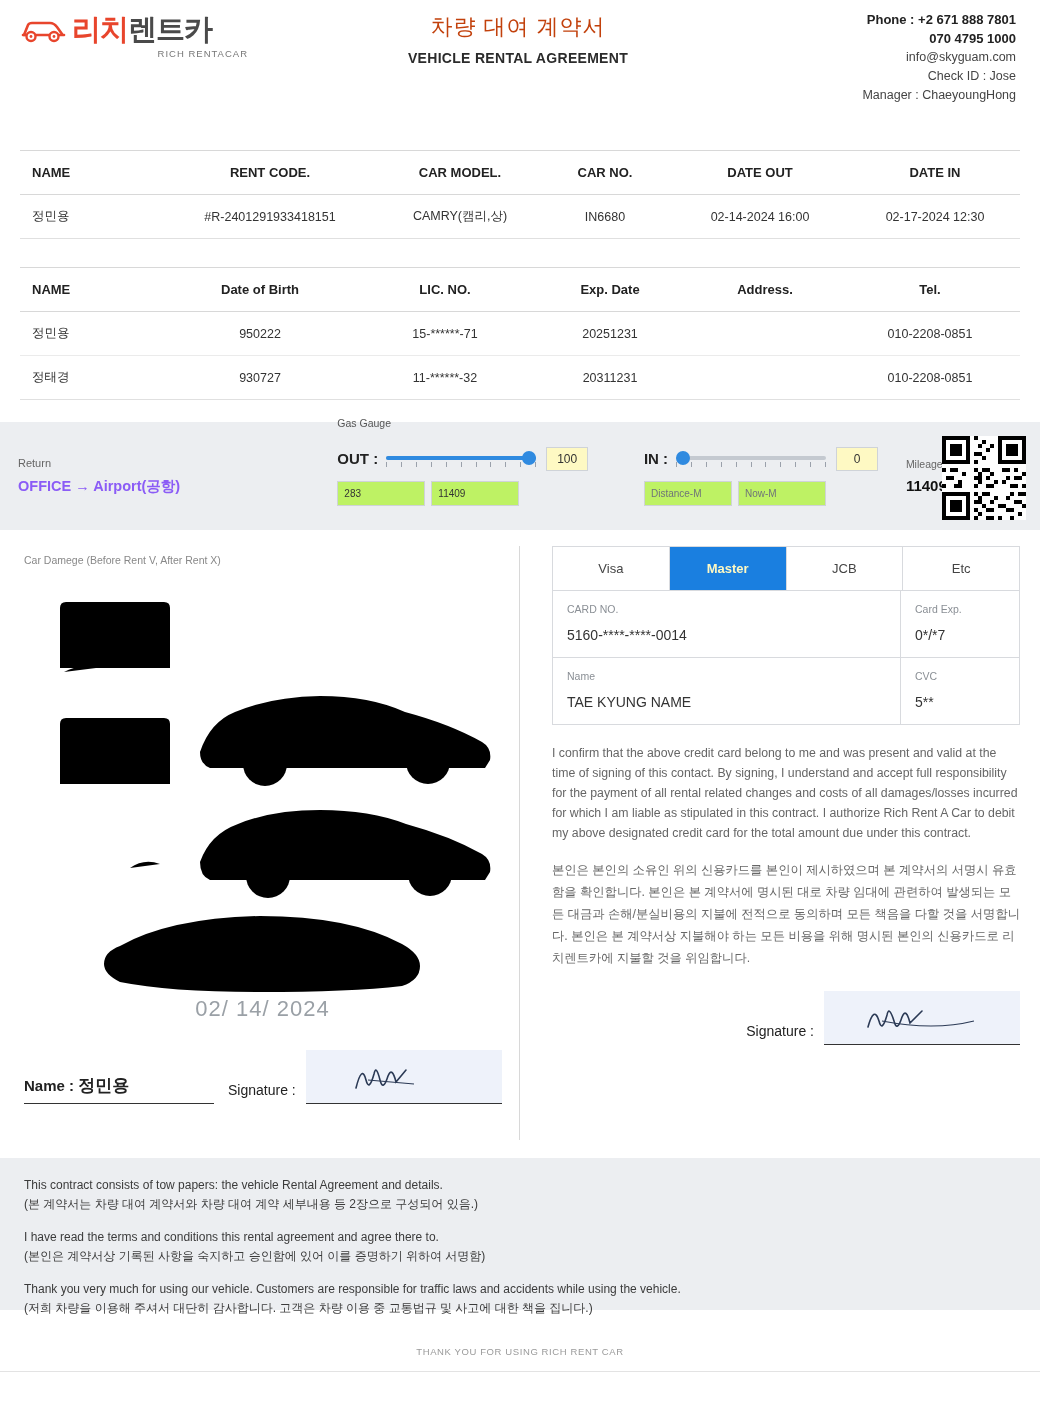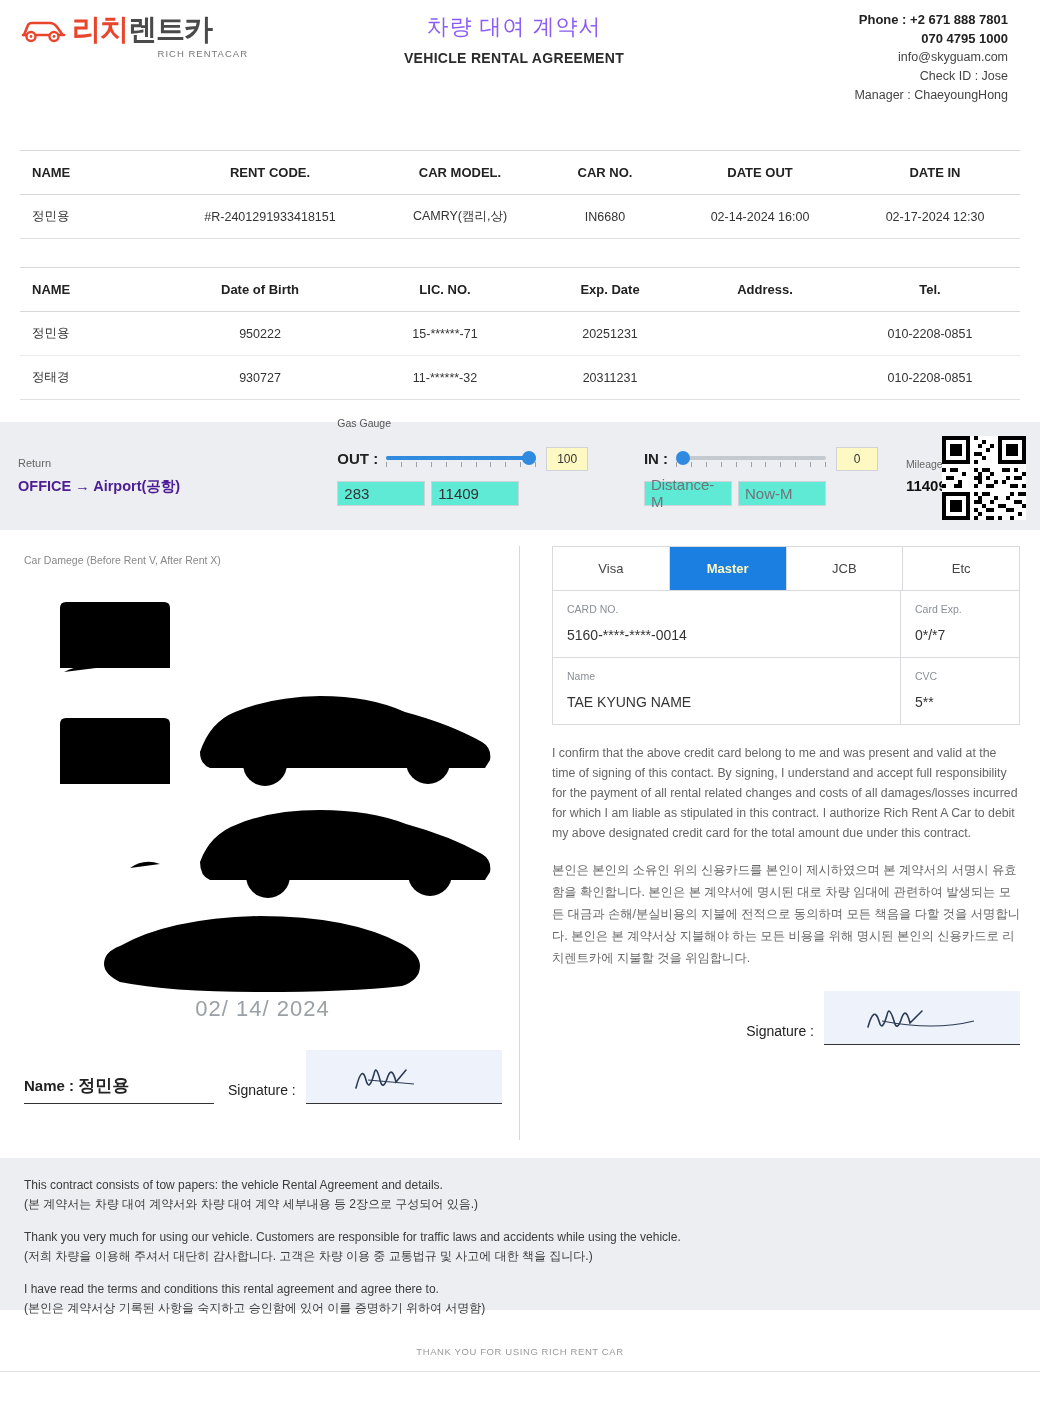--- a/index.html
+++ b/index.html
@@ -11,21 +11,21 @@
     font-family: "Liberation Sans", sans-serif;
     color: #333;
     position: relative;
     overflow: hidden;
   }
 
   
   .header {
     display: flex;
     align-items: flex-start;
-    padding: 8px 32px 0 20px;
+    padding: 8px 24px 0 20px;
     height: 120px;
   }
   .logo {
     width: 230px;
     flex: 0 0 230px;
     padding-top: 2px;
   }
   .logo-row { display: flex; align-items: center; }
   .logo-car {
     width: 48px; height: 30px; position: relative; margin-right: 4px;
@@ -37,21 +37,21 @@
   .logo-rich { color: #e8452c; }
   .logo-rent { color: #4a4a4a; }
   .logo-sub {
     font-size: 9.5px; color: #777; letter-spacing: 1px; text-align: right;
     margin-top: -2px; padding-right: 2px;
   }
 
   .title-block {
     flex: 1; text-align: center; padding-top: 4px;
   }
-  .title-ko { font-size: 22px; color: #8b5cf6; letter-spacing: 1px; }
+  .title-ko { font-size: 22px; color: #c2410c; letter-spacing: 1px; }
   .title-en { font-size: 14px; font-weight: bold; color: #2b2b2b; margin-top: 8px; letter-spacing: 0.3px;}
 
   .contact {
     width: 230px; flex: 0 0 230px; text-align: right;
     font-size: 12.5px; line-height: 19px; color: #444; padding-top: 2px;
   }
   .contact .bold { font-weight: bold; font-size: 13px; color: #222; }
 
   
   .table-wrap { padding: 0 20px; }
@@ -76,21 +76,21 @@
     margin-top: 22px;
     background: #eceef1;
     height: 108px;
     display: flex;
     align-items: center;
     padding: 0 18px;
     position: relative;
   }
   .return-block { width: 330px; }
   .return-label { font-size: 11px; color: #666; }
-  .return-value { font-size: 14.5px; font-weight: bold; color: #4c1d95; margin-top: 8px; }
+  .return-value { font-size: 14.5px; font-weight: bold; color: #8b5cf6; margin-top: 8px; }
 
   .gauge-block { position: relative; width: 290px; }
   .gauge-title { font-size: 10.5px; color: #555; position: absolute; top: -30px; left: 0;}
   .gauge-row { display: flex; align-items: center; }
   .gauge-name { font-size: 15px; font-weight: bold; color: #222; margin-right: 8px; }
   .slider {
     position: relative; width: 150px; height: 18px; margin-right: 10px;
   }
   .slider .track {
     position: absolute; top: 6px; left: 0; width: 100%; height: 4px;
@@ -109,22 +109,22 @@
   }
   .slider .ticks i { width: 1px; height: 5px; background: #9aa1ab; display: block; }
   .numbox {
     width: 42px; height: 24px; border: 1px solid #cfd3d8; background: #fef9c3;
     font-size: 12px; color: #333; display: flex; align-items: center; justify-content: center;
   }
   .undertext {
     display: flex; gap: 6px; margin-top: 10px;
   }
   .tbox {
-    width: 88px; height: 25px; border: 1px solid #cfd3d8; background: #5eead4;
-    font-size: 15px; color: #333; display: flex; align-items: center; padding: 0 6px;
+    width: 88px; height: 25px; border: 1px solid #cfd3d8; background: #bef264;
+    font-size: 10px; color: #333; display: flex; align-items: center; padding: 0 6px;
   }
   .tbox.ph { color: #6f7479; }
   .gauge-in { width: 250px; position: relative; margin-left: 26px;}
 
   .mileage-block { margin-left: 20px; width: 120px; }
   .mileage-label { font-size: 10.5px; color: #666; }
   .mileage-value { font-size: 15px; font-weight: bold; color: #111; margin-top: 7px; }
 
   .qr { position: absolute; right: 14px; top: 14px; width: 84px; height: 84px; }
 
@@ -556,23 +556,23 @@
     </div>
   </div>
 </div>
 
 <div class="notes">
   <p>
     <span>This contract consists of tow papers: the vehicle Rental Agreement and details.</span><br>
     <span>(본 계약서는 차량 대여 계약서와 차량 대여 계약 세부내용 등 2장으로 구성되어 있음.)</span>
   </p>
   <p>
+    <span>I have read the terms and conditions this rental agreement and agree there to.</span><br>
+    <span>(본인은 계약서상 기록된 사항을 숙지하고 승인함에 있어 이를 증명하기 위하여 서명함)</span>
+  </p>
+  <p>
     <span>Thank you very much for using our vehicle. Customers are responsible for traffic laws and accidents while using the vehicle.</span><br>
     <span>(저희 차량을 이용해 주셔서 대단히 감사합니다. 고객은 차량 이용 중 교통법규 및 사고에 대한 책을 집니다.)</span>
   </p>
-  <p>
-    <span>I have read the terms and conditions this rental agreement and agree there to.</span><br>
-    <span>(본인은 계약서상 기록된 사항을 숙지하고 승인함에 있어 이를 증명하기 위하여 서명함)</span>
-  </p>
 </div>
 
 <div class="thankyou">THANK YOU FOR USING RICH RENT CAR</div>
 <div class="bottom-rule"></div>
 
 </body></html>

